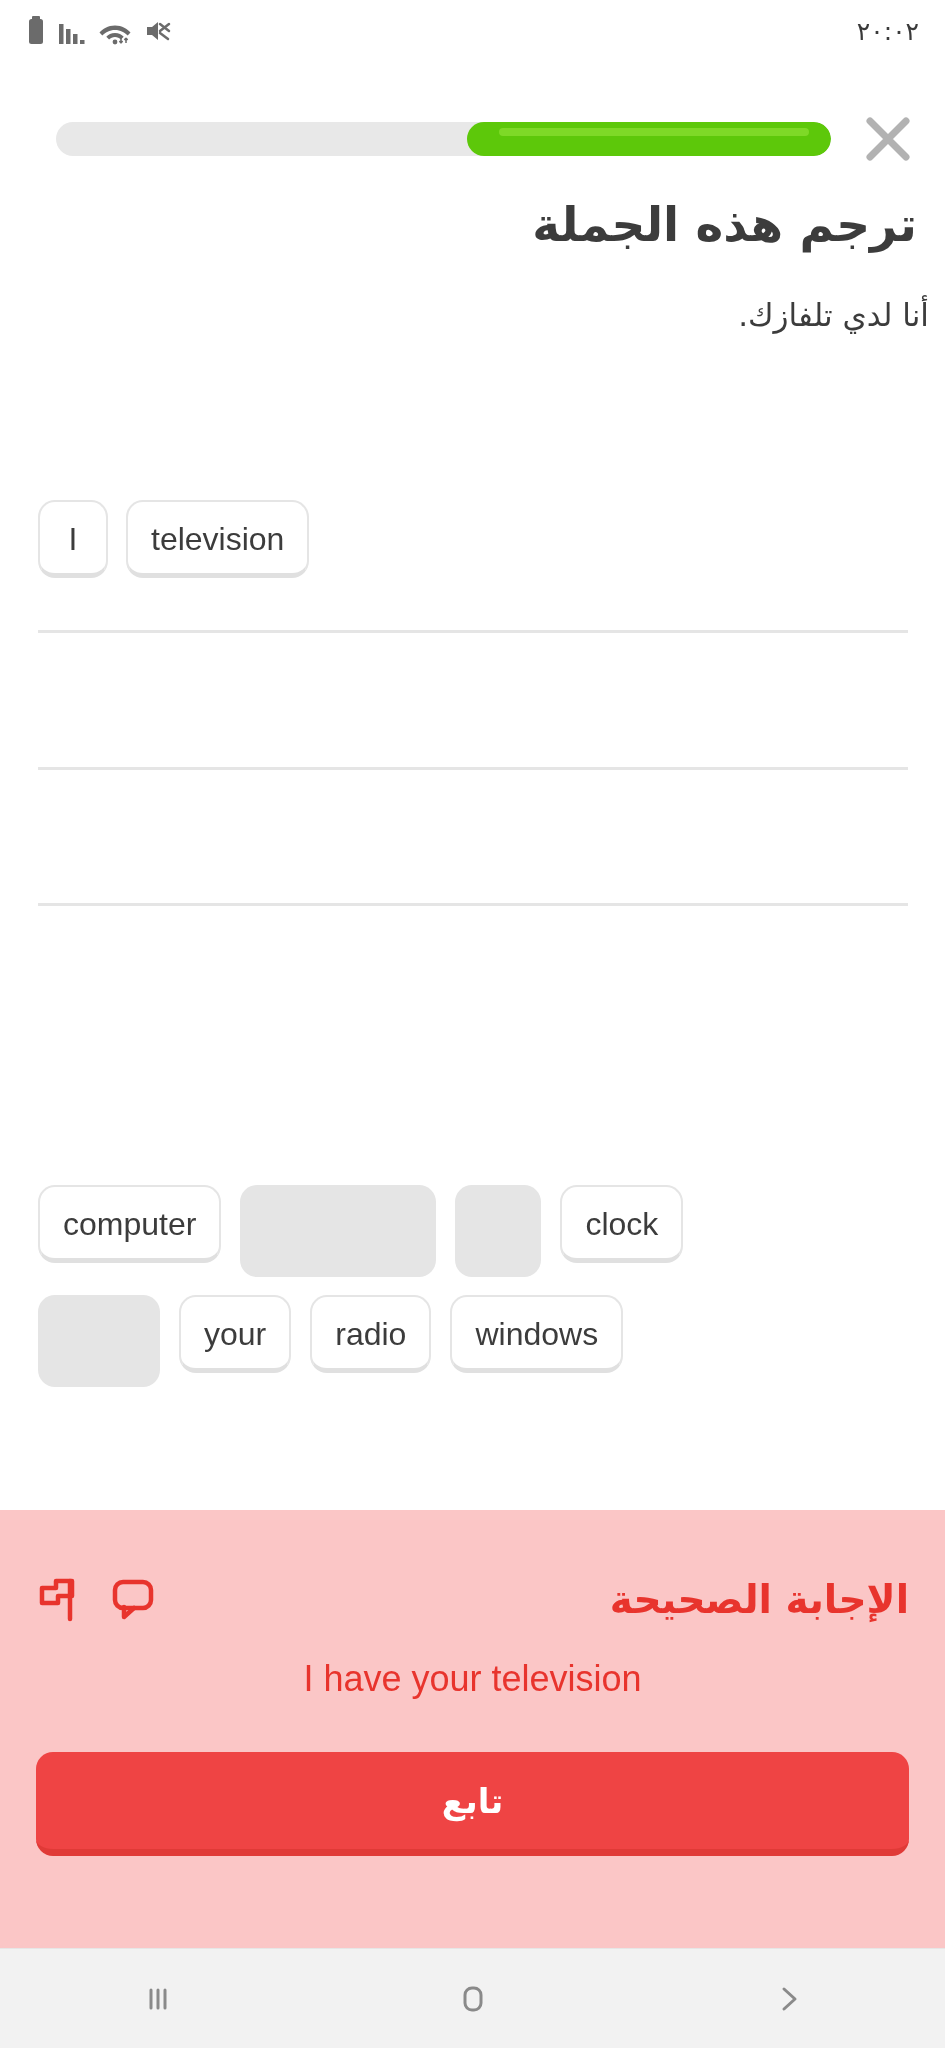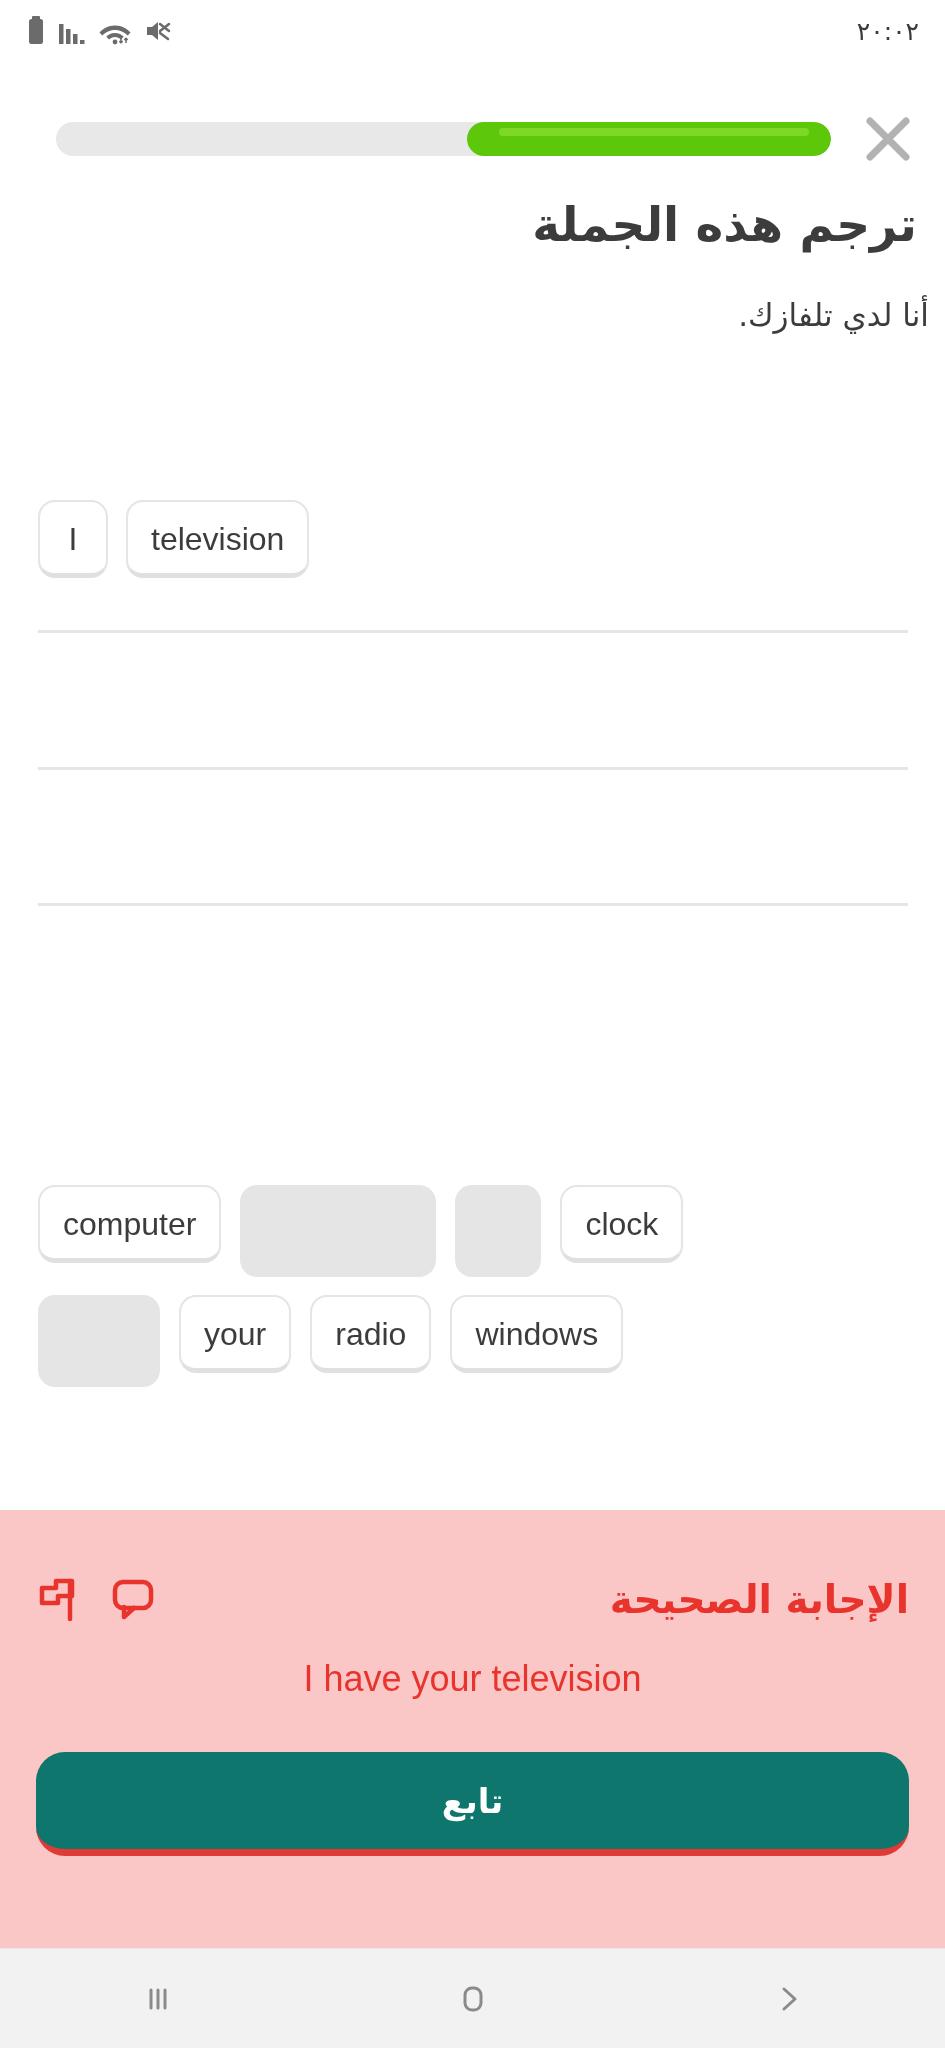--- a/index.html
+++ b/index.html
@@ -165,24 +165,24 @@
     margin-top:28px;
     text-align:center;
     font-size:36px;
     color:#e8342d;
     font-family:"Liberation Sans", sans-serif;
   }
   .continue-btn {
     margin-top:52px;
     width:100%;
     height:104px;
-    background:#0f766e;
+    background:#ef4444;
     border:none;
     border-bottom:7px solid #e03a37;
-    border-radius:29px;
+    border-radius:17px;
     color:#ffffff;
     font-family:"DejaVu Sans", sans-serif;
     font-size:34px; font-weight:bold;
     direction:rtl;
     cursor:pointer;
     display:flex; align-items:center; justify-content:center;
   }
 
   
   .navbar {

